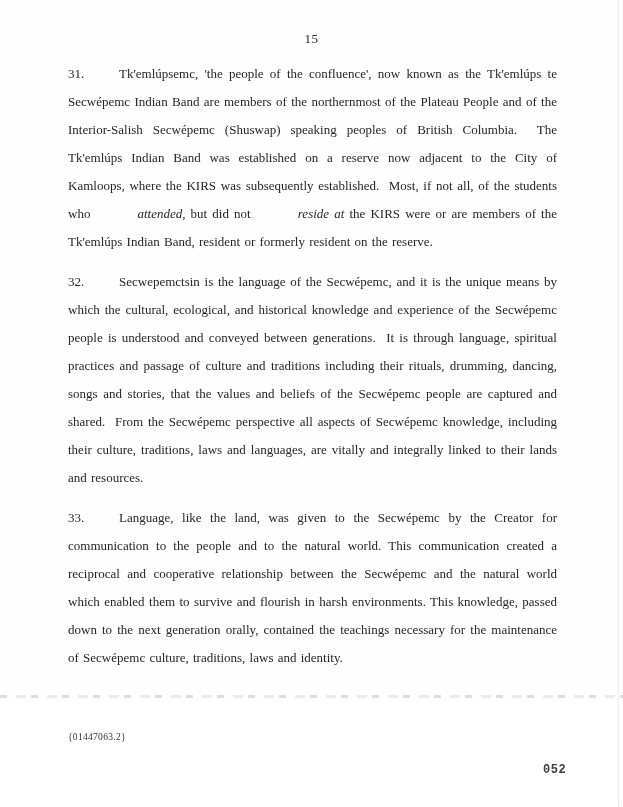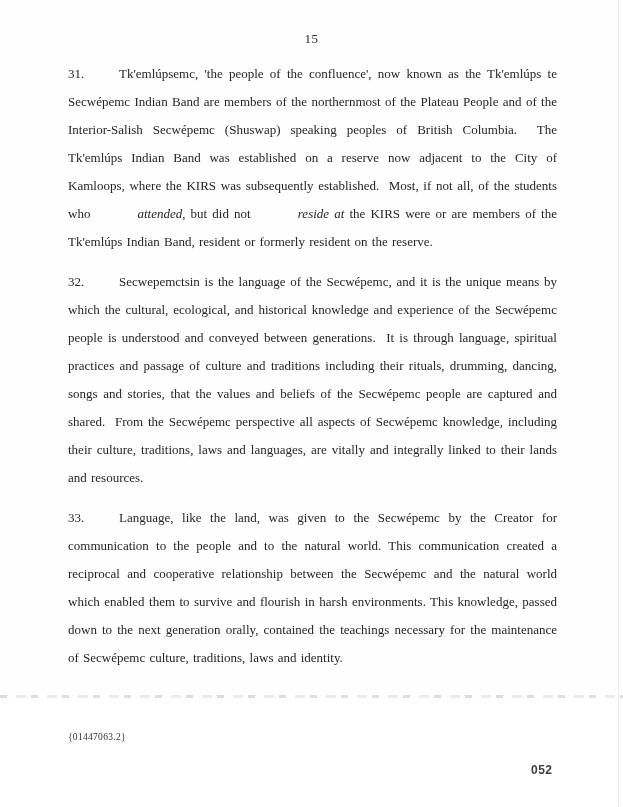--- a/index.html
+++ b/index.html
@@ -48,22 +48,22 @@
   }
   .footer-ref {
     position: absolute;
     left: 68px; top: 732px;
     font-size: 9.5px;
     color: #333333;
     letter-spacing: 0.3px;
   }
   .bates-number {
     position: absolute;
-    left: 531px; top: 763px;
-    font-family: Liberation Sans, sans-serif;
+    left: 543px; top: 763px;
+    font-family: Liberation Mono, monospace;
     font-size: 12px;
     font-weight: 600;
     color: #3d3d3d;
     letter-spacing: 0.5px;
   }
   
   .scan-edge-right {
     position: absolute;
     top: 0; right: 4px;
     width: 0; height: 807px;

